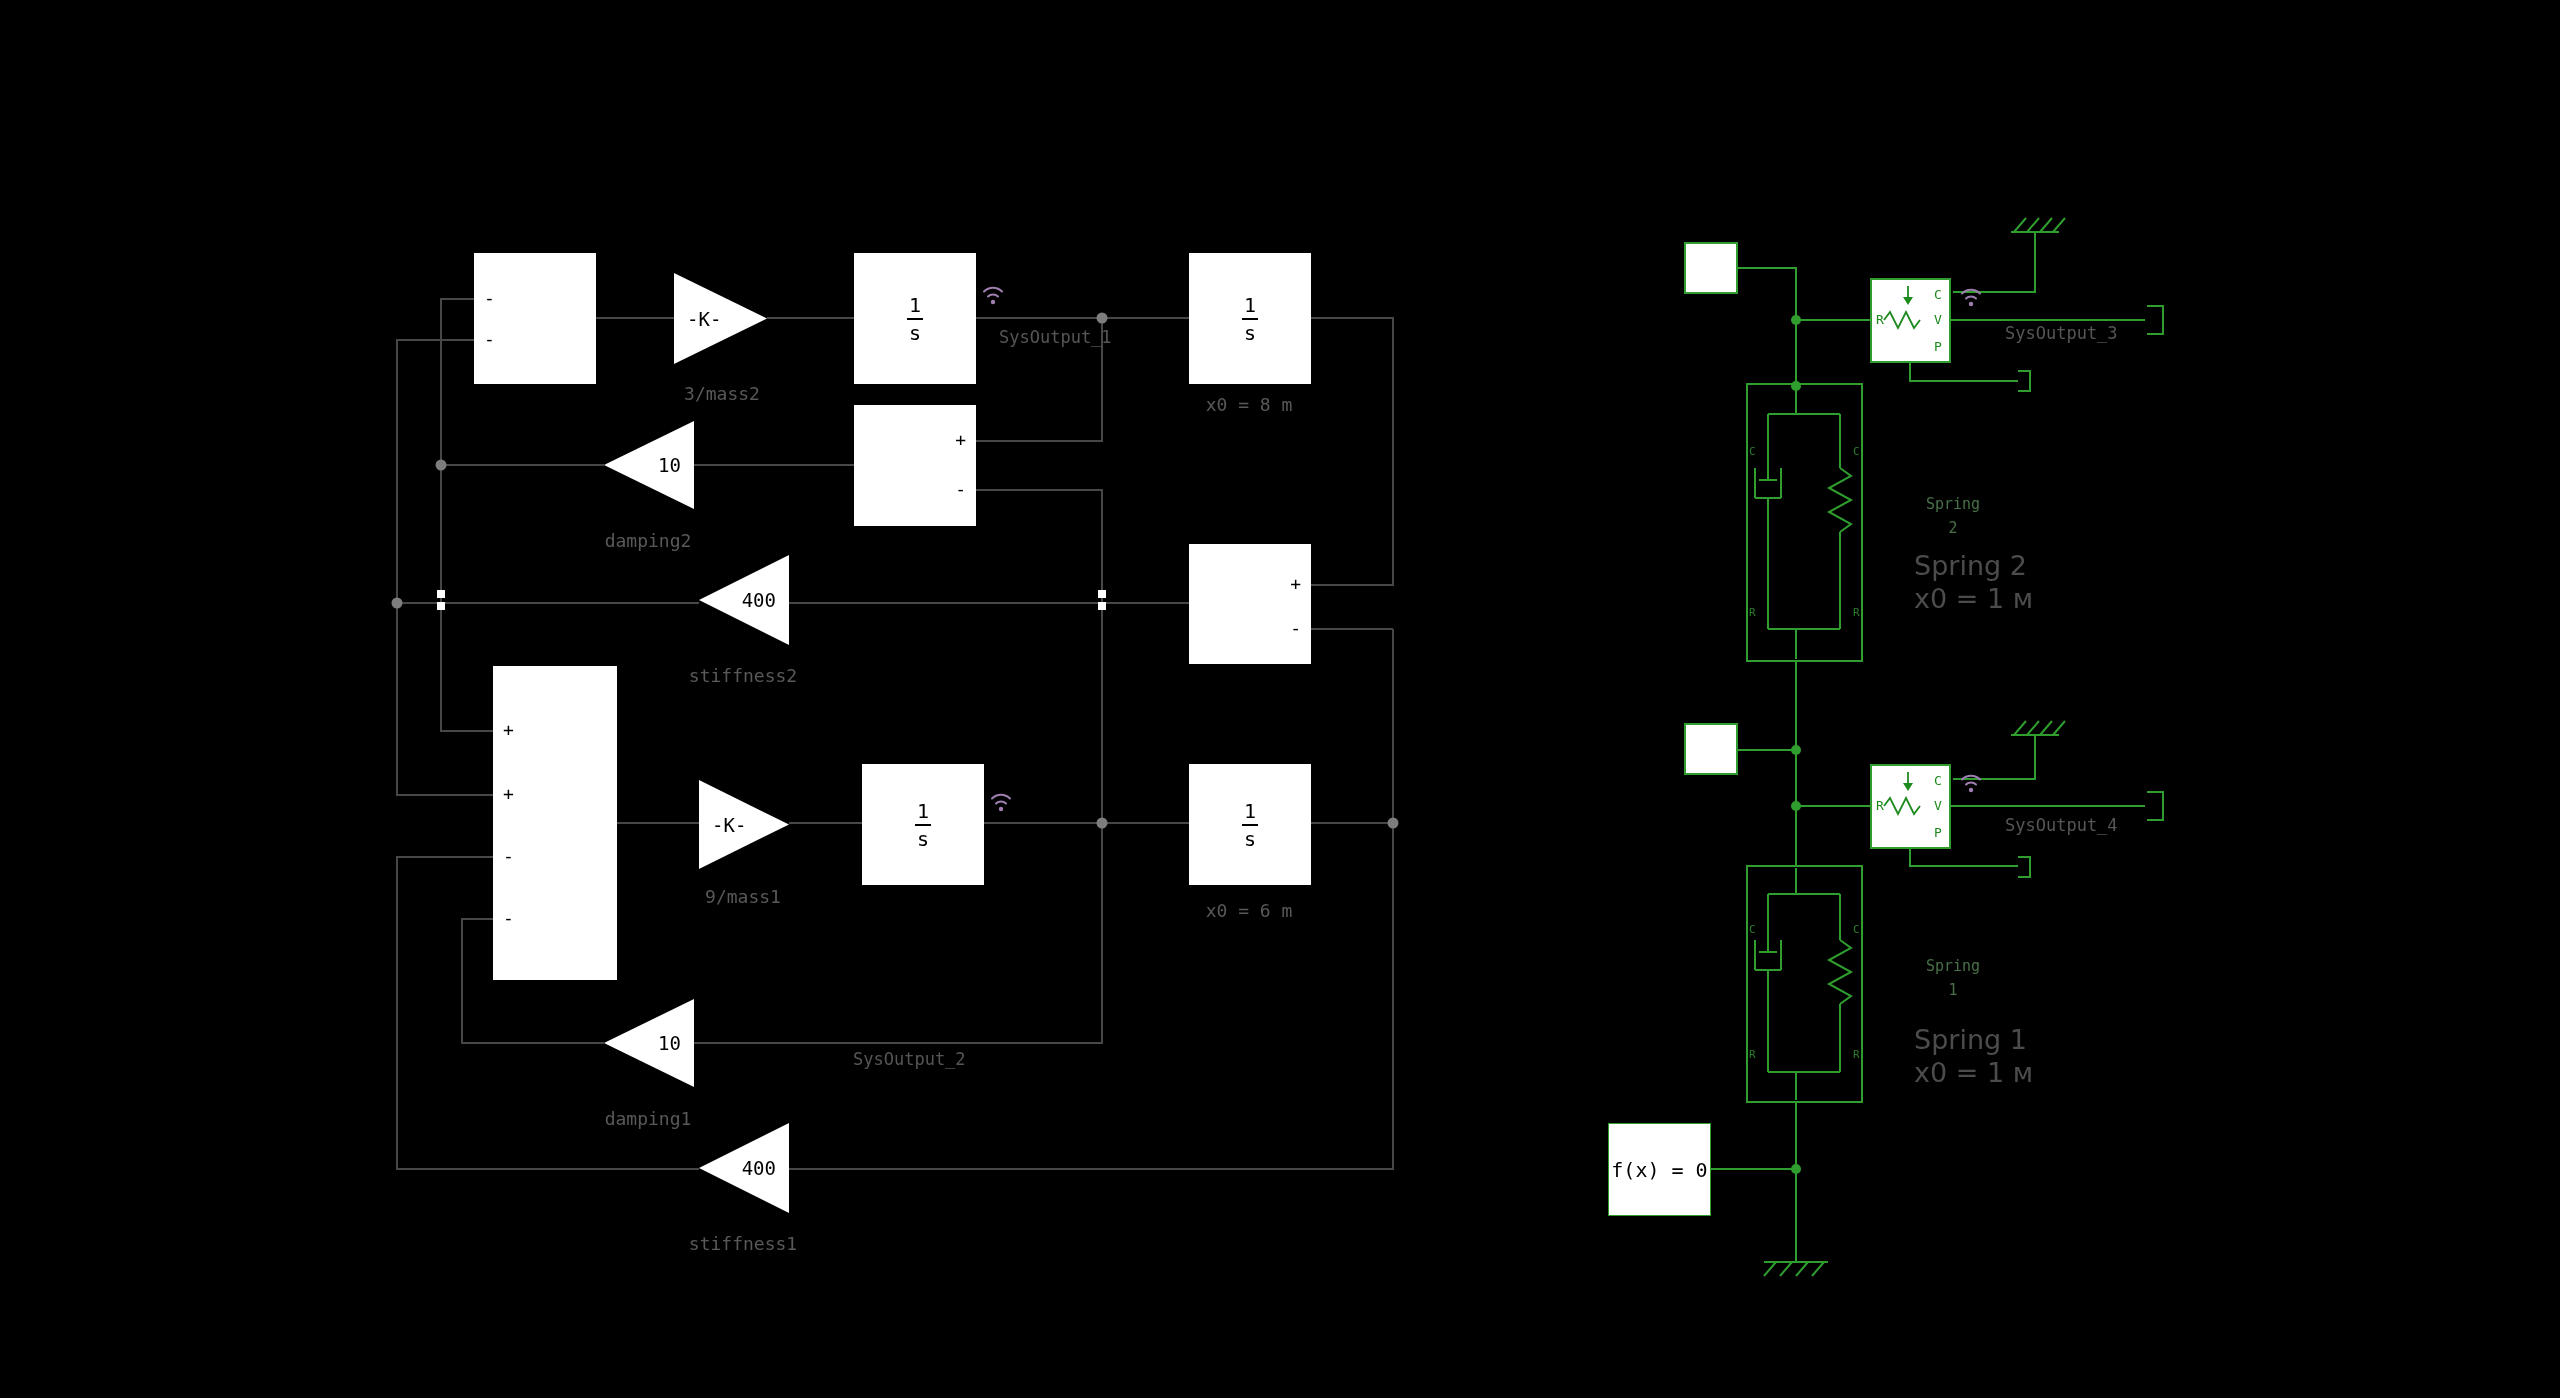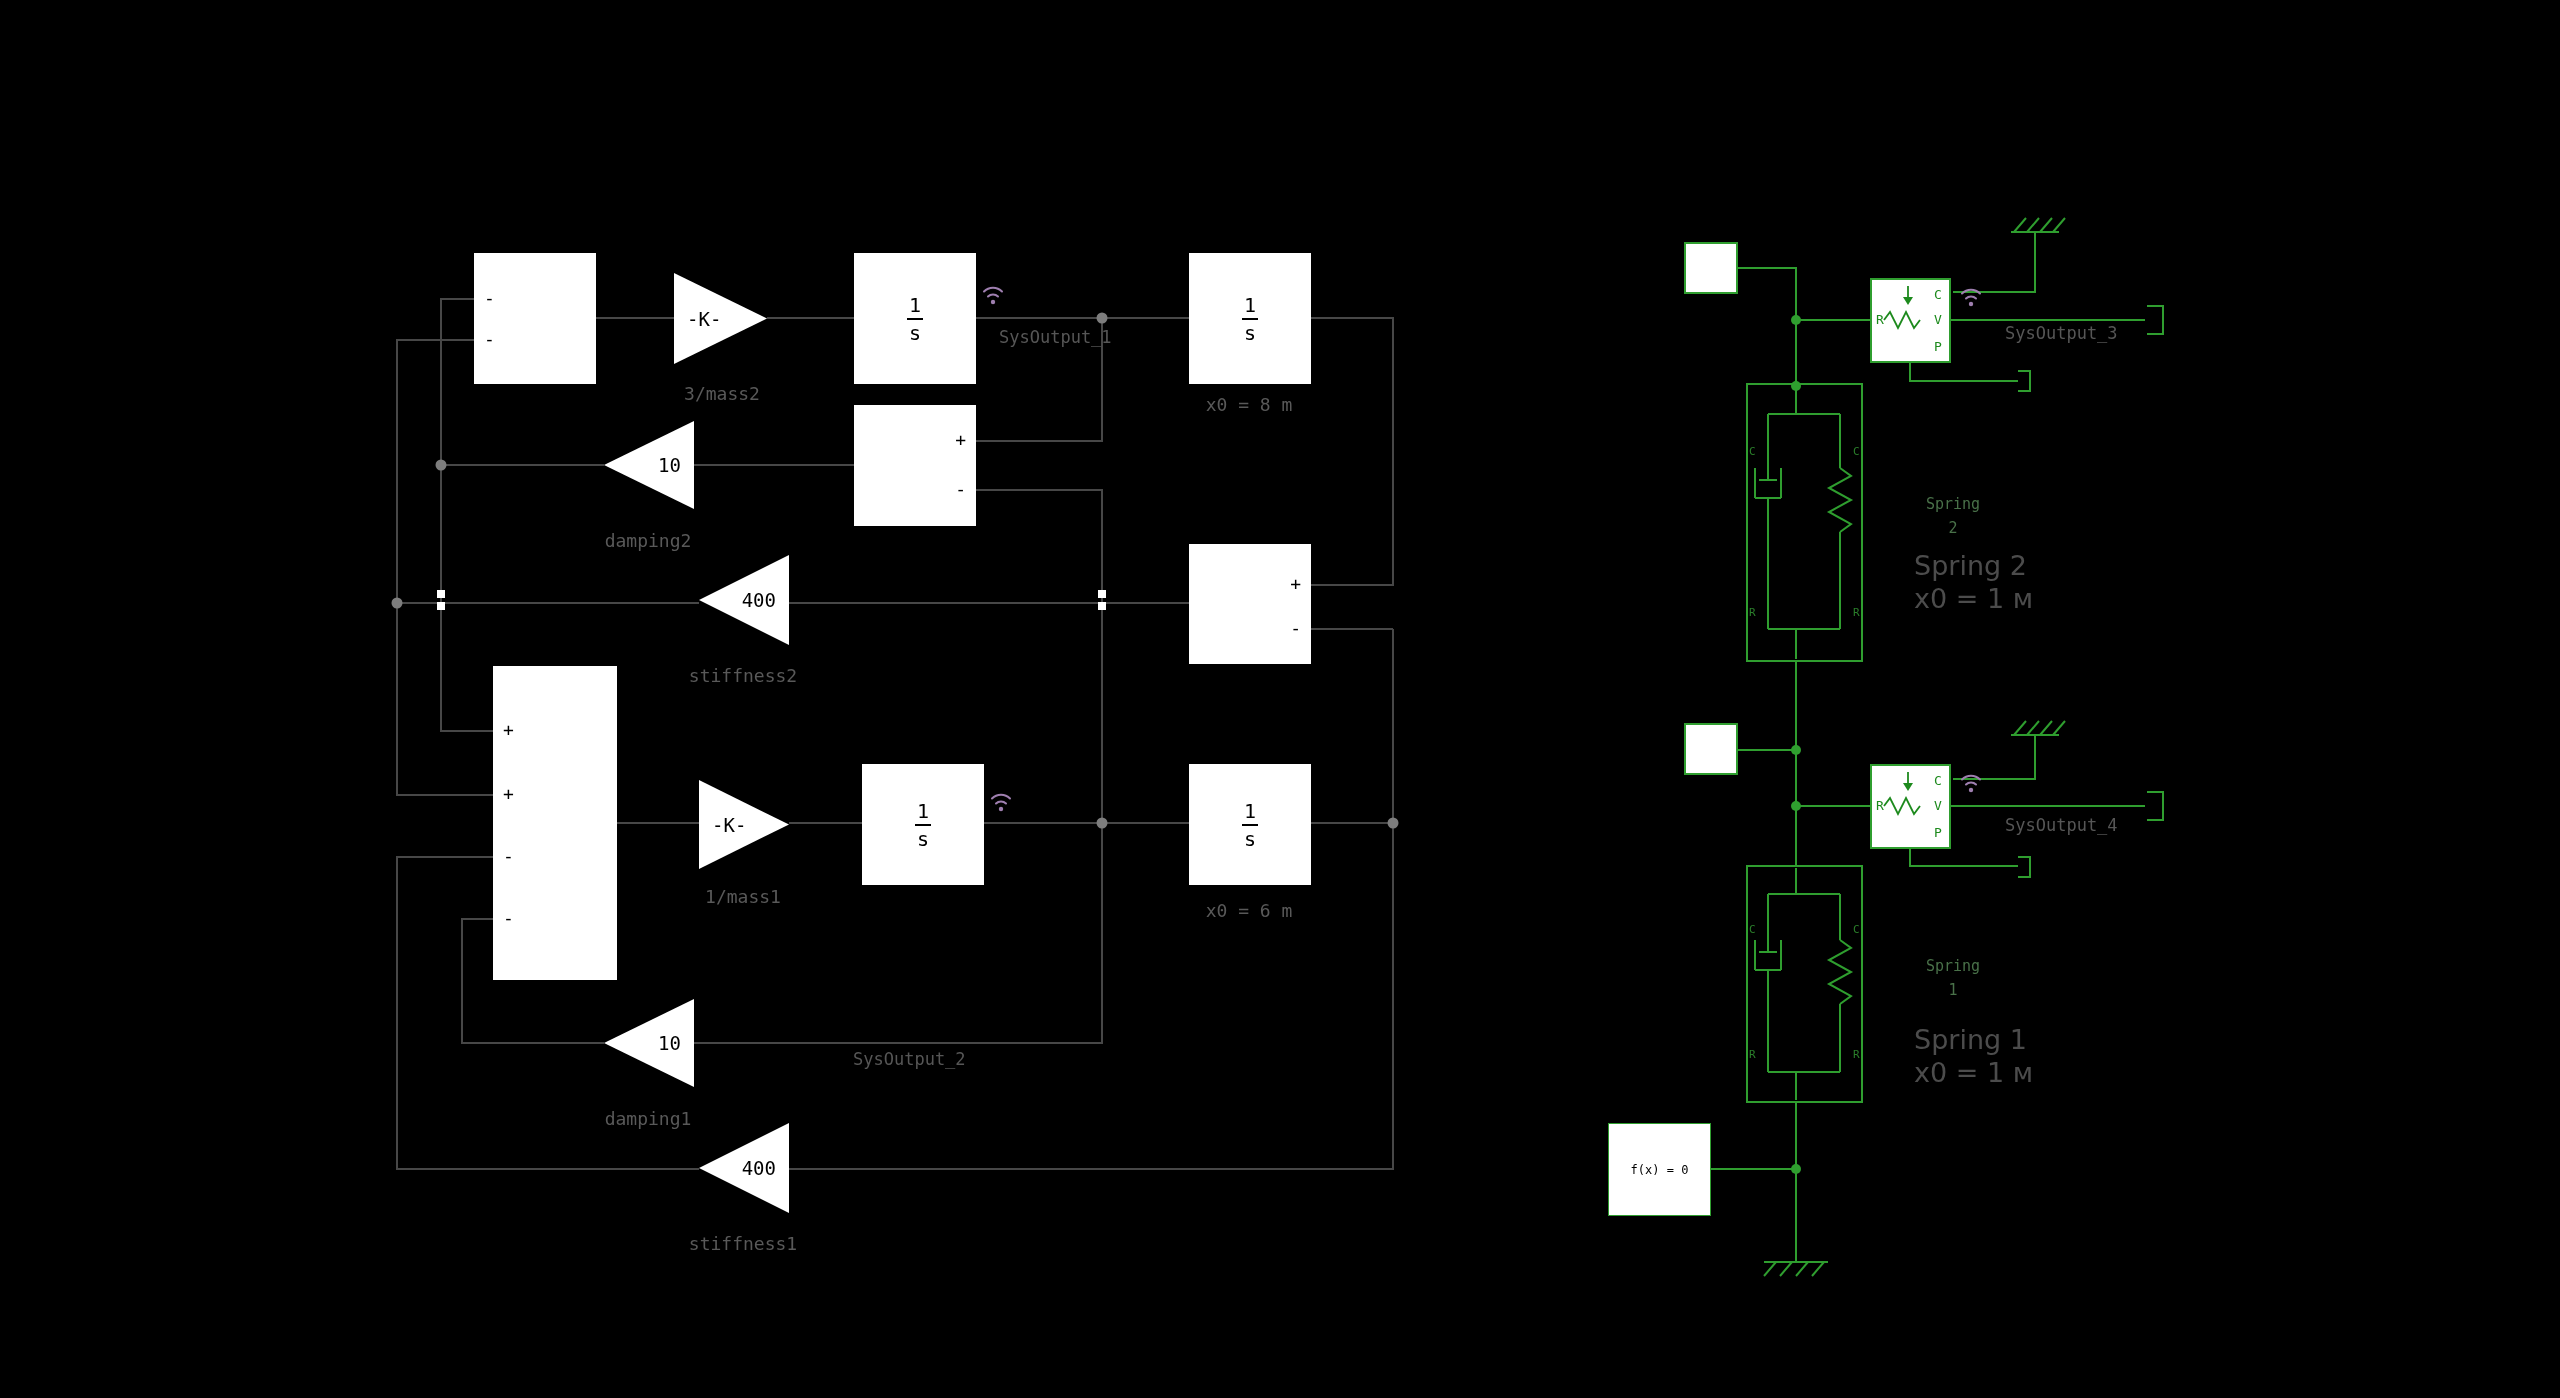--- a/index.html
+++ b/index.html
@@ -22,21 +22,21 @@
   .wifi { position: absolute; }
   .sensor { position: absolute; background: #fff; border: 2px solid #2f9e2f; }
   .sensor .pl { position: absolute; color: #1d8a1d; font-size: 13px; line-height: 13px; }
   .mass { position: absolute; background: #fff; border: 2px solid #2f9e2f; }
   .subsys-label { position: absolute; transform: translateX(-50%); text-align: center;
     color: #497149; font-size: 15px; line-height: 24px; }
   .annotation { position: absolute; color: #4c4c4c; font-family: "DejaVu Sans", sans-serif;
     font-size: 27px; line-height: 33px; white-space: nowrap; }
   .port-letter { position: absolute; color: #2a7e2a; font-size: 11px; line-height: 11px; }
   .solver { position: absolute; background: #fff; border: 1px solid #2f9e2f; display: flex;
-    align-items: center; justify-content: center; color: #000; font-size: 12px; }
+    align-items: center; justify-content: center; color: #000; font-size: 20px; }
 </style>
 </head>
 <body>
 
 <div id="canvas">
 
   <svg id="wires" width="2560" height="1398" viewBox="0 0 2560 1398">
 
     <g stroke="#474747" stroke-width="2" fill="none">
       <path d="M596 318 H674 M767 318 H854 M976 318 H1189
@@ -190,21 +190,21 @@
   <div class="block" style="left:493px;top:666px;width:124px;height:314px">
     <span class="sign" style="left:10px;top:54px">+</span>
     <span class="sign" style="left:10px;top:118px">+</span>
     <span class="sign" style="left:10px;top:180px">-</span>
     <span class="sign" style="left:10px;top:242px">-</span>
   </div>
 
   <div class="gain right" style="left:699px;top:780px;width:90px;height:89px">
     <span>-K-</span>
   </div>
-  <div class="blk-label" style="left:743px;top:886px">1/mass1</div>
+  <div class="blk-label" style="left:743px;top:886px">9/mass1</div>
 
   <div class="integrator" style="left:862px;top:764px;width:122px;height:121px">
     <span>1</span>
     <span class="frac-bar"></span>
     <span>s</span>
   </div>
   <span class="wifi" style="left:988px;top:790px">
     <svg width="26" height="22" viewBox="0 0 26 22" fill="none" stroke="#9f7fb0" stroke-width="2" stroke-linecap="round">
       <path d="M8 13.5 A7 7 0 0 1 18 13.5"></path>
       <path d="M4 8.5 A12.5 12.5 0 0 1 22 8.5"></path>

